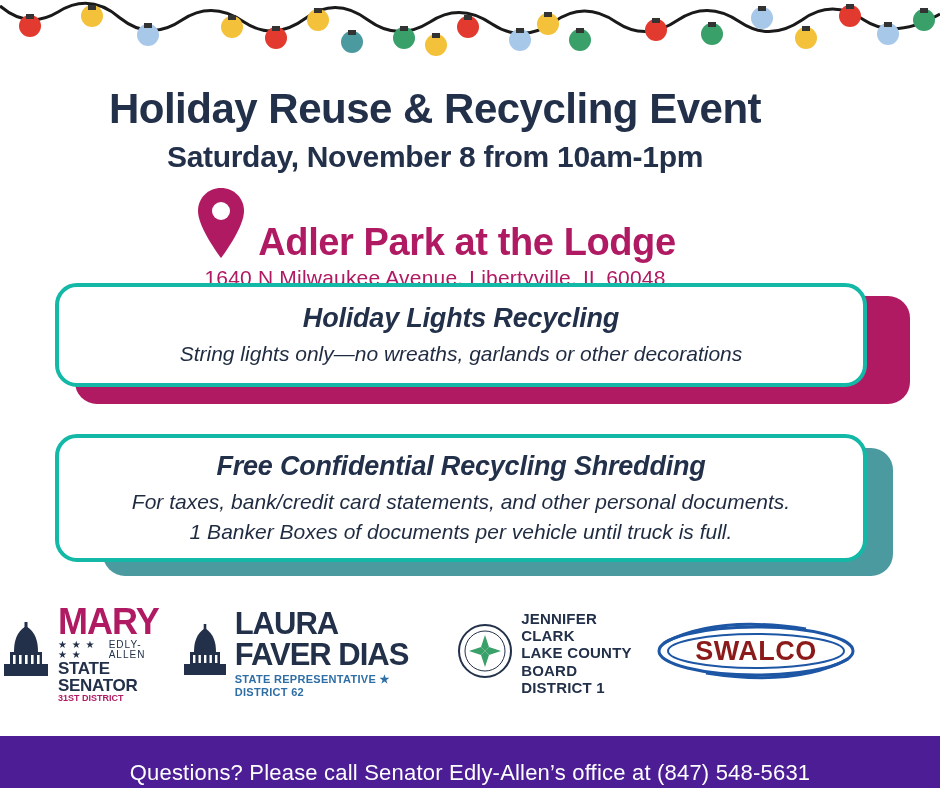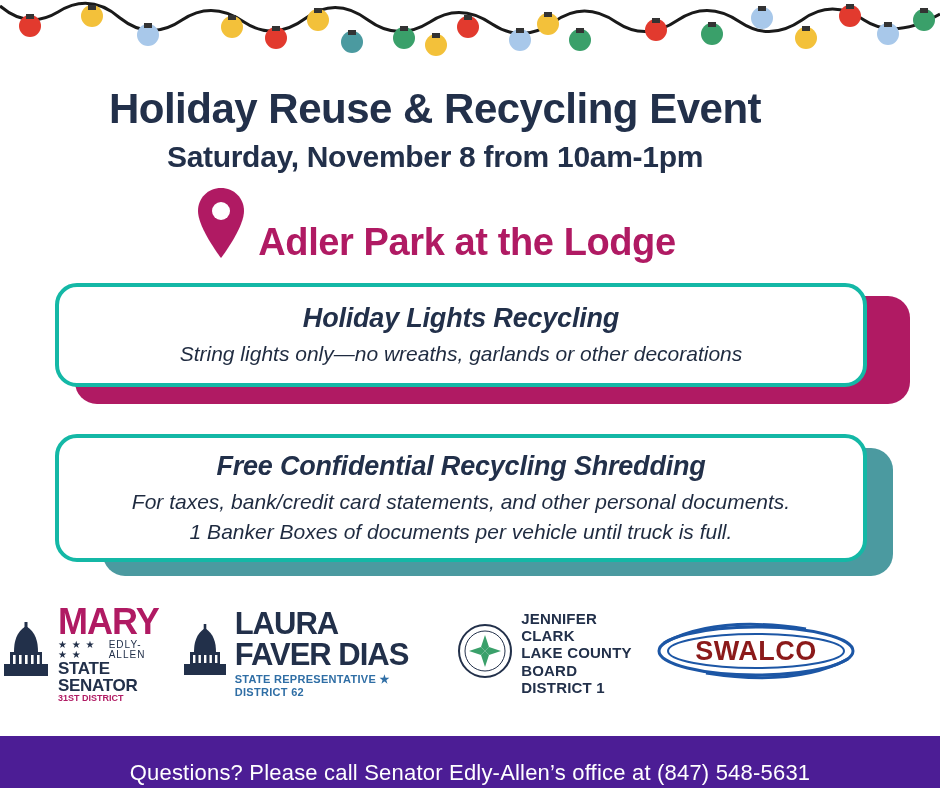--- a/index.html
+++ b/index.html
@@ -269,20 +269,21 @@
 
   <div class="venue-row">
     <span class="pin-icon">
       <svg width="54" height="74" viewBox="0 0 54 74" xmlns="http://www.w3.org/2000/svg">
         <path d="M27 2 C14 2 4 12 4 25 C4 42 27 72 27 72 C27 72 50 42 50 25 C50 12 40 2 27 2 Z" fill="#b01a63"></path>
         <circle cx="27" cy="25" r="9" fill="#ffffff"></circle>
       </svg>
     </span>
     <span class="venue-name">Adler Park at the Lodge</span>
   </div>
+  <div class="address">1640 N Milwaukee Avenue, Libertyville, IL 60048</div>
 </div>
 
 <div class="card-shadow" id="card1-shadow"></div>
 <div class="card" id="card1">
   <div class="card-title">Holiday Lights Recycling</div>
   <div class="card-line">String lights only—no wreaths, garlands or other decorations</div>
 </div>
 
 <div class="card-shadow" id="card2-shadow"></div>
 <div class="card" id="card2">

